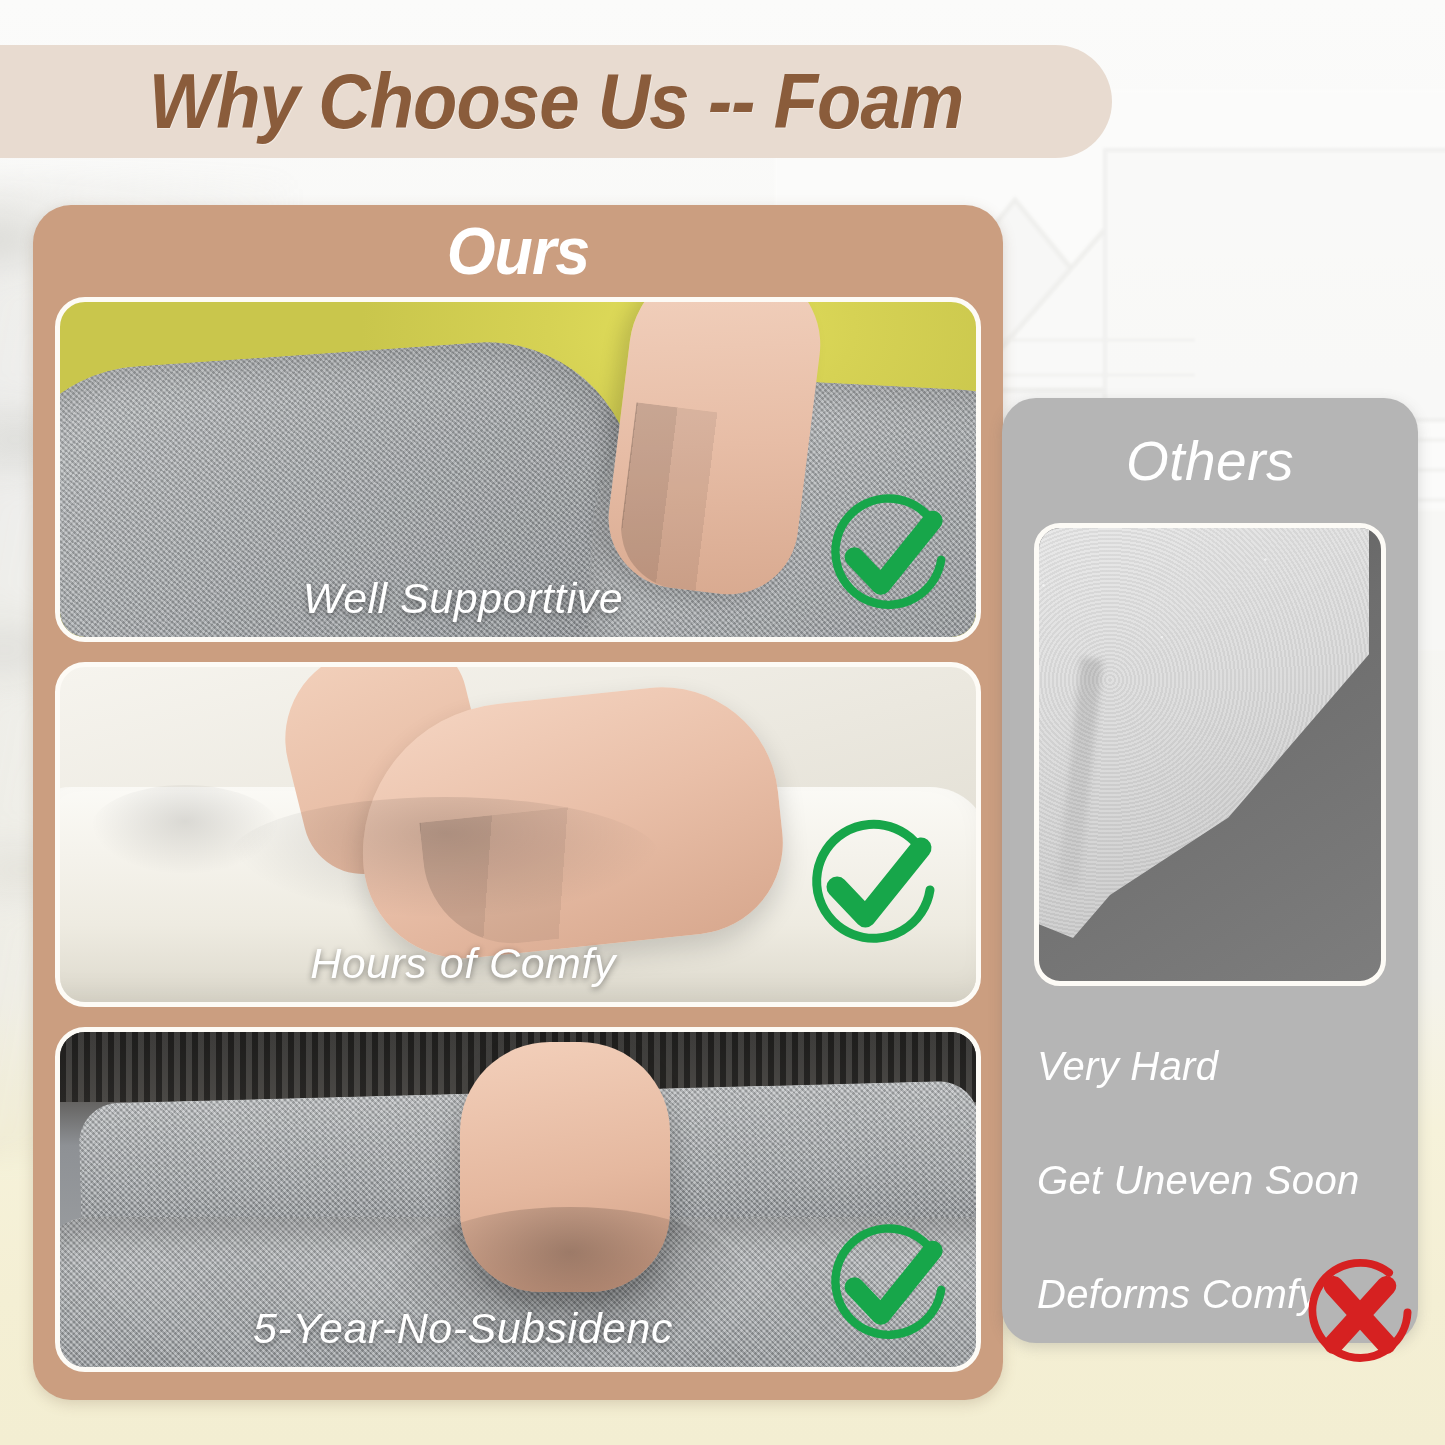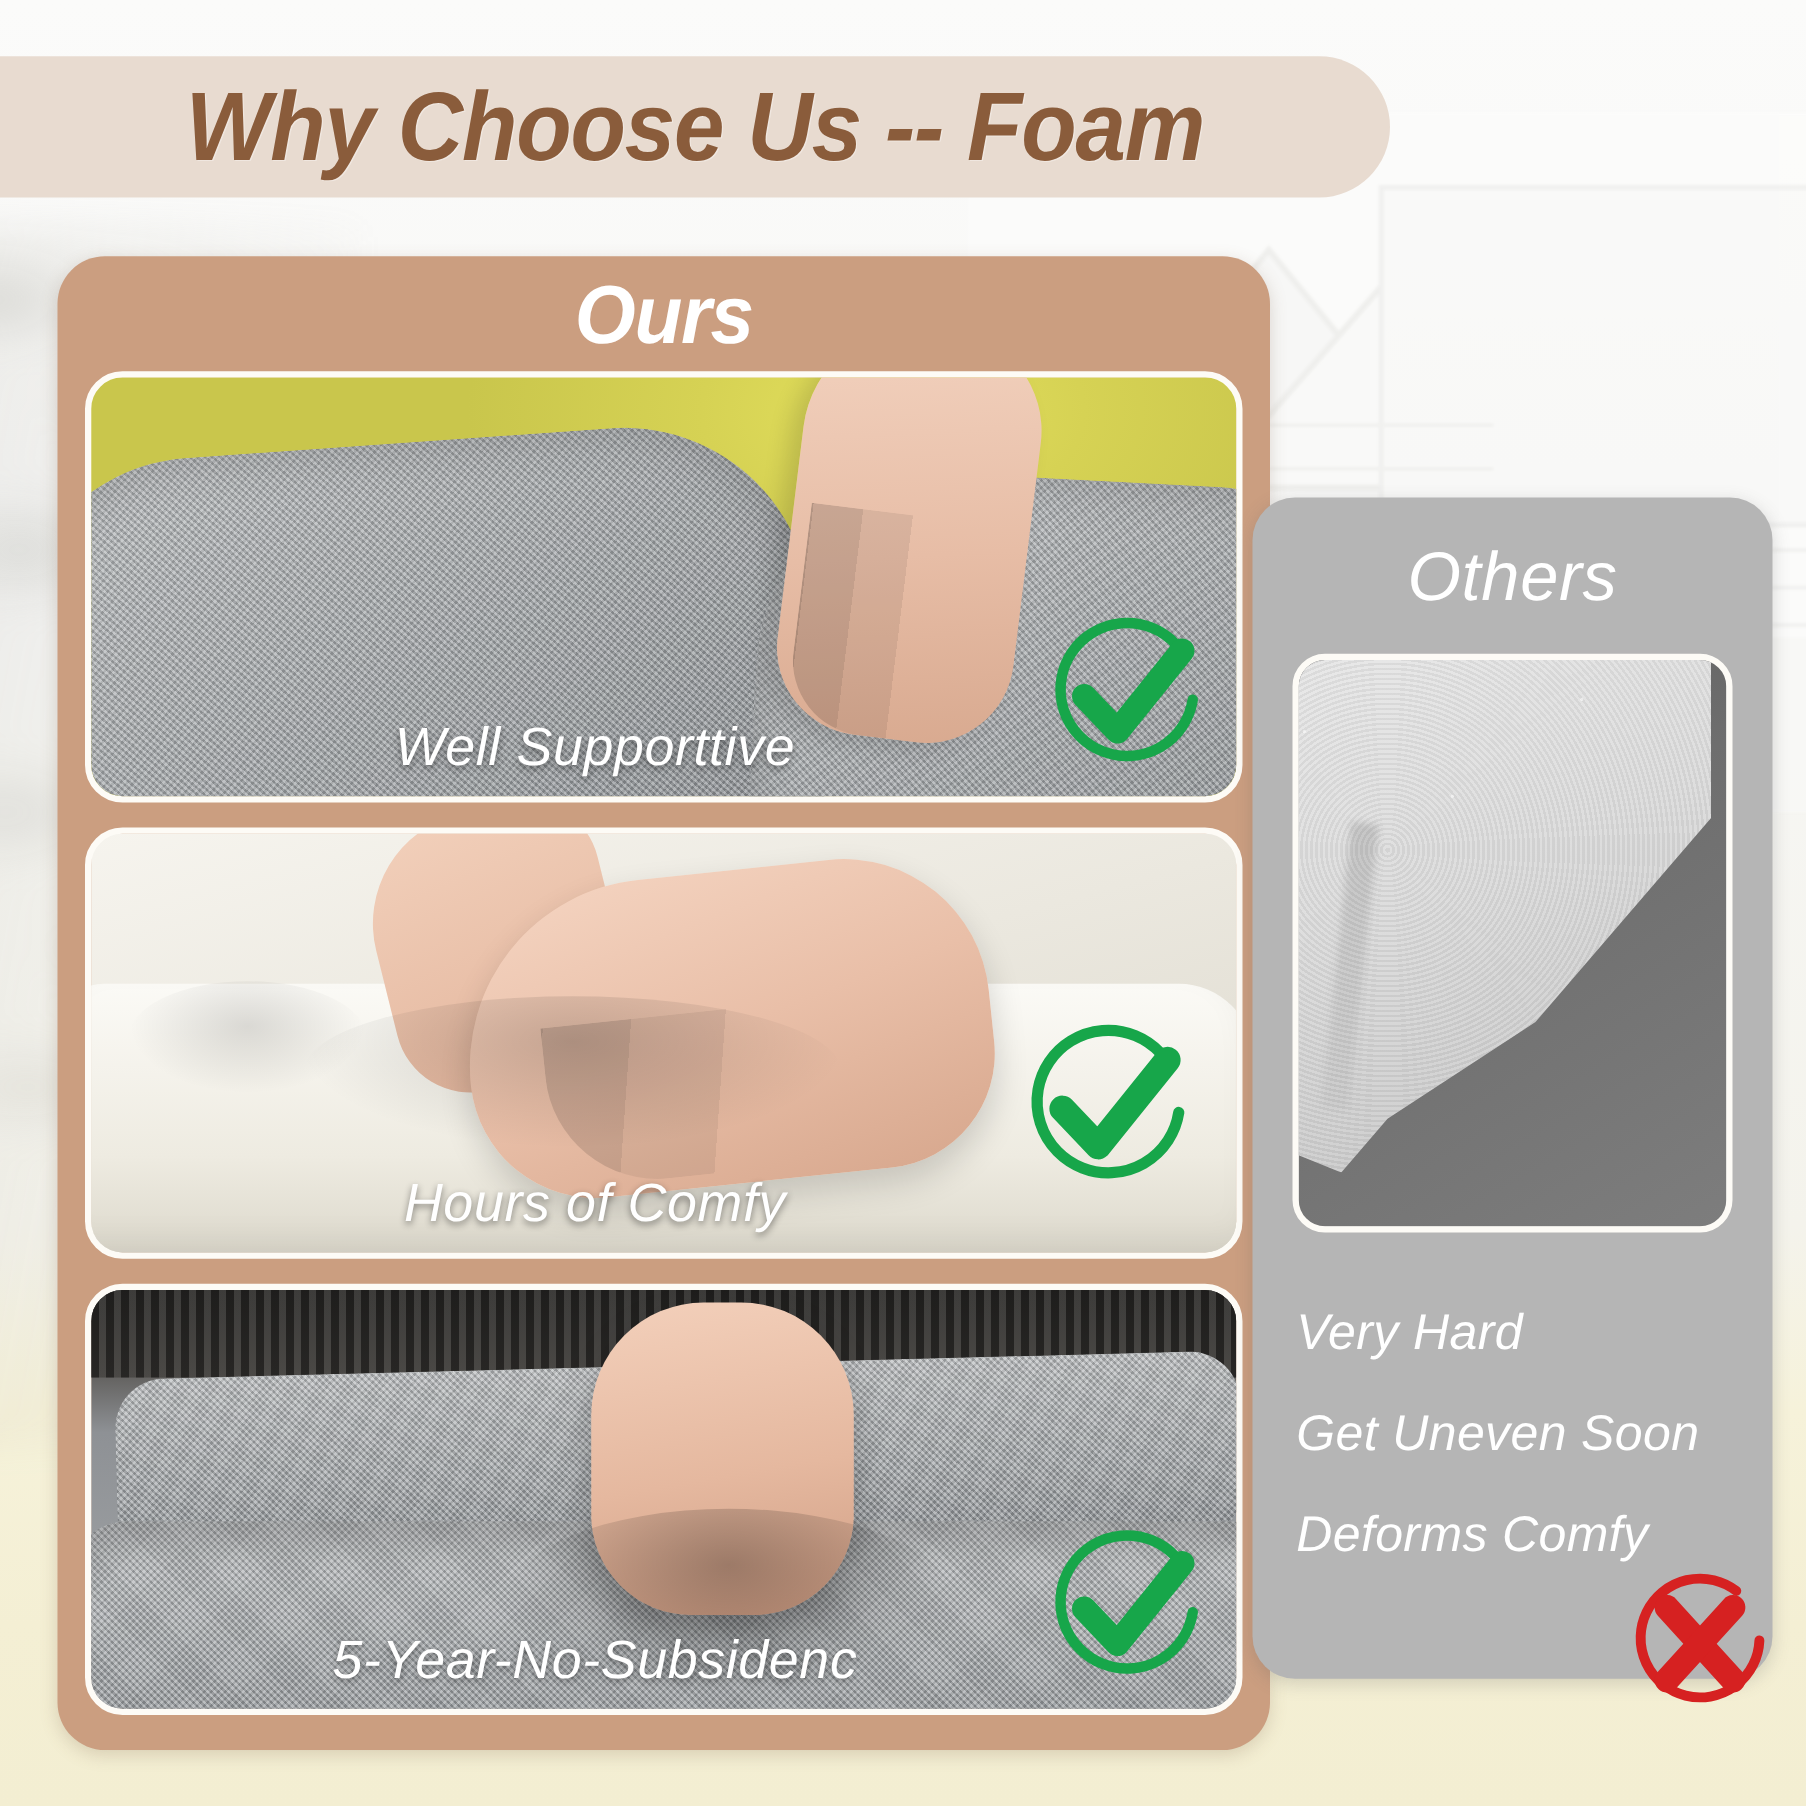--- a/index.html
+++ b/index.html
@@ -81,21 +81,21 @@
     letter-spacing: -1px;
     color: #8a5c3b;
     white-space: nowrap;
     transform: scaleX(.93);
     text-shadow: 1px 1px 0 rgba(255,255,255,.35);
   }
 
   
   #ours-panel {
     position: absolute;
-    left: 46px;
+    left: 33px;
     top: 205px;
     width: 970px;
     height: 1195px;
     background: #cb9e80;
     border-radius: 38px;
     box-shadow: 0 4px 14px rgba(120,90,70,.22);
     padding: 0 22px 22px 22px;
   }
   #ours-title {
     height: 92px;
@@ -338,21 +338,21 @@
     right: -8px; bottom: -38px;
     width: 132px; height: 132px;
     z-index: 6;
   }
   .cross-badge svg { width: 100%; height: 100%; display: block; }
 
   #others-list {
     margin-top: 58px;
     display: flex;
     flex-direction: column;
-    gap: 36px;
+    gap: 69px;
     padding-left: 10px;
   }
   .other-item {
     color: #ffffff;
     font-size: 40px;
     font-weight: 400;
     letter-spacing: .3px;
     white-space: nowrap;
   }
 </style>

